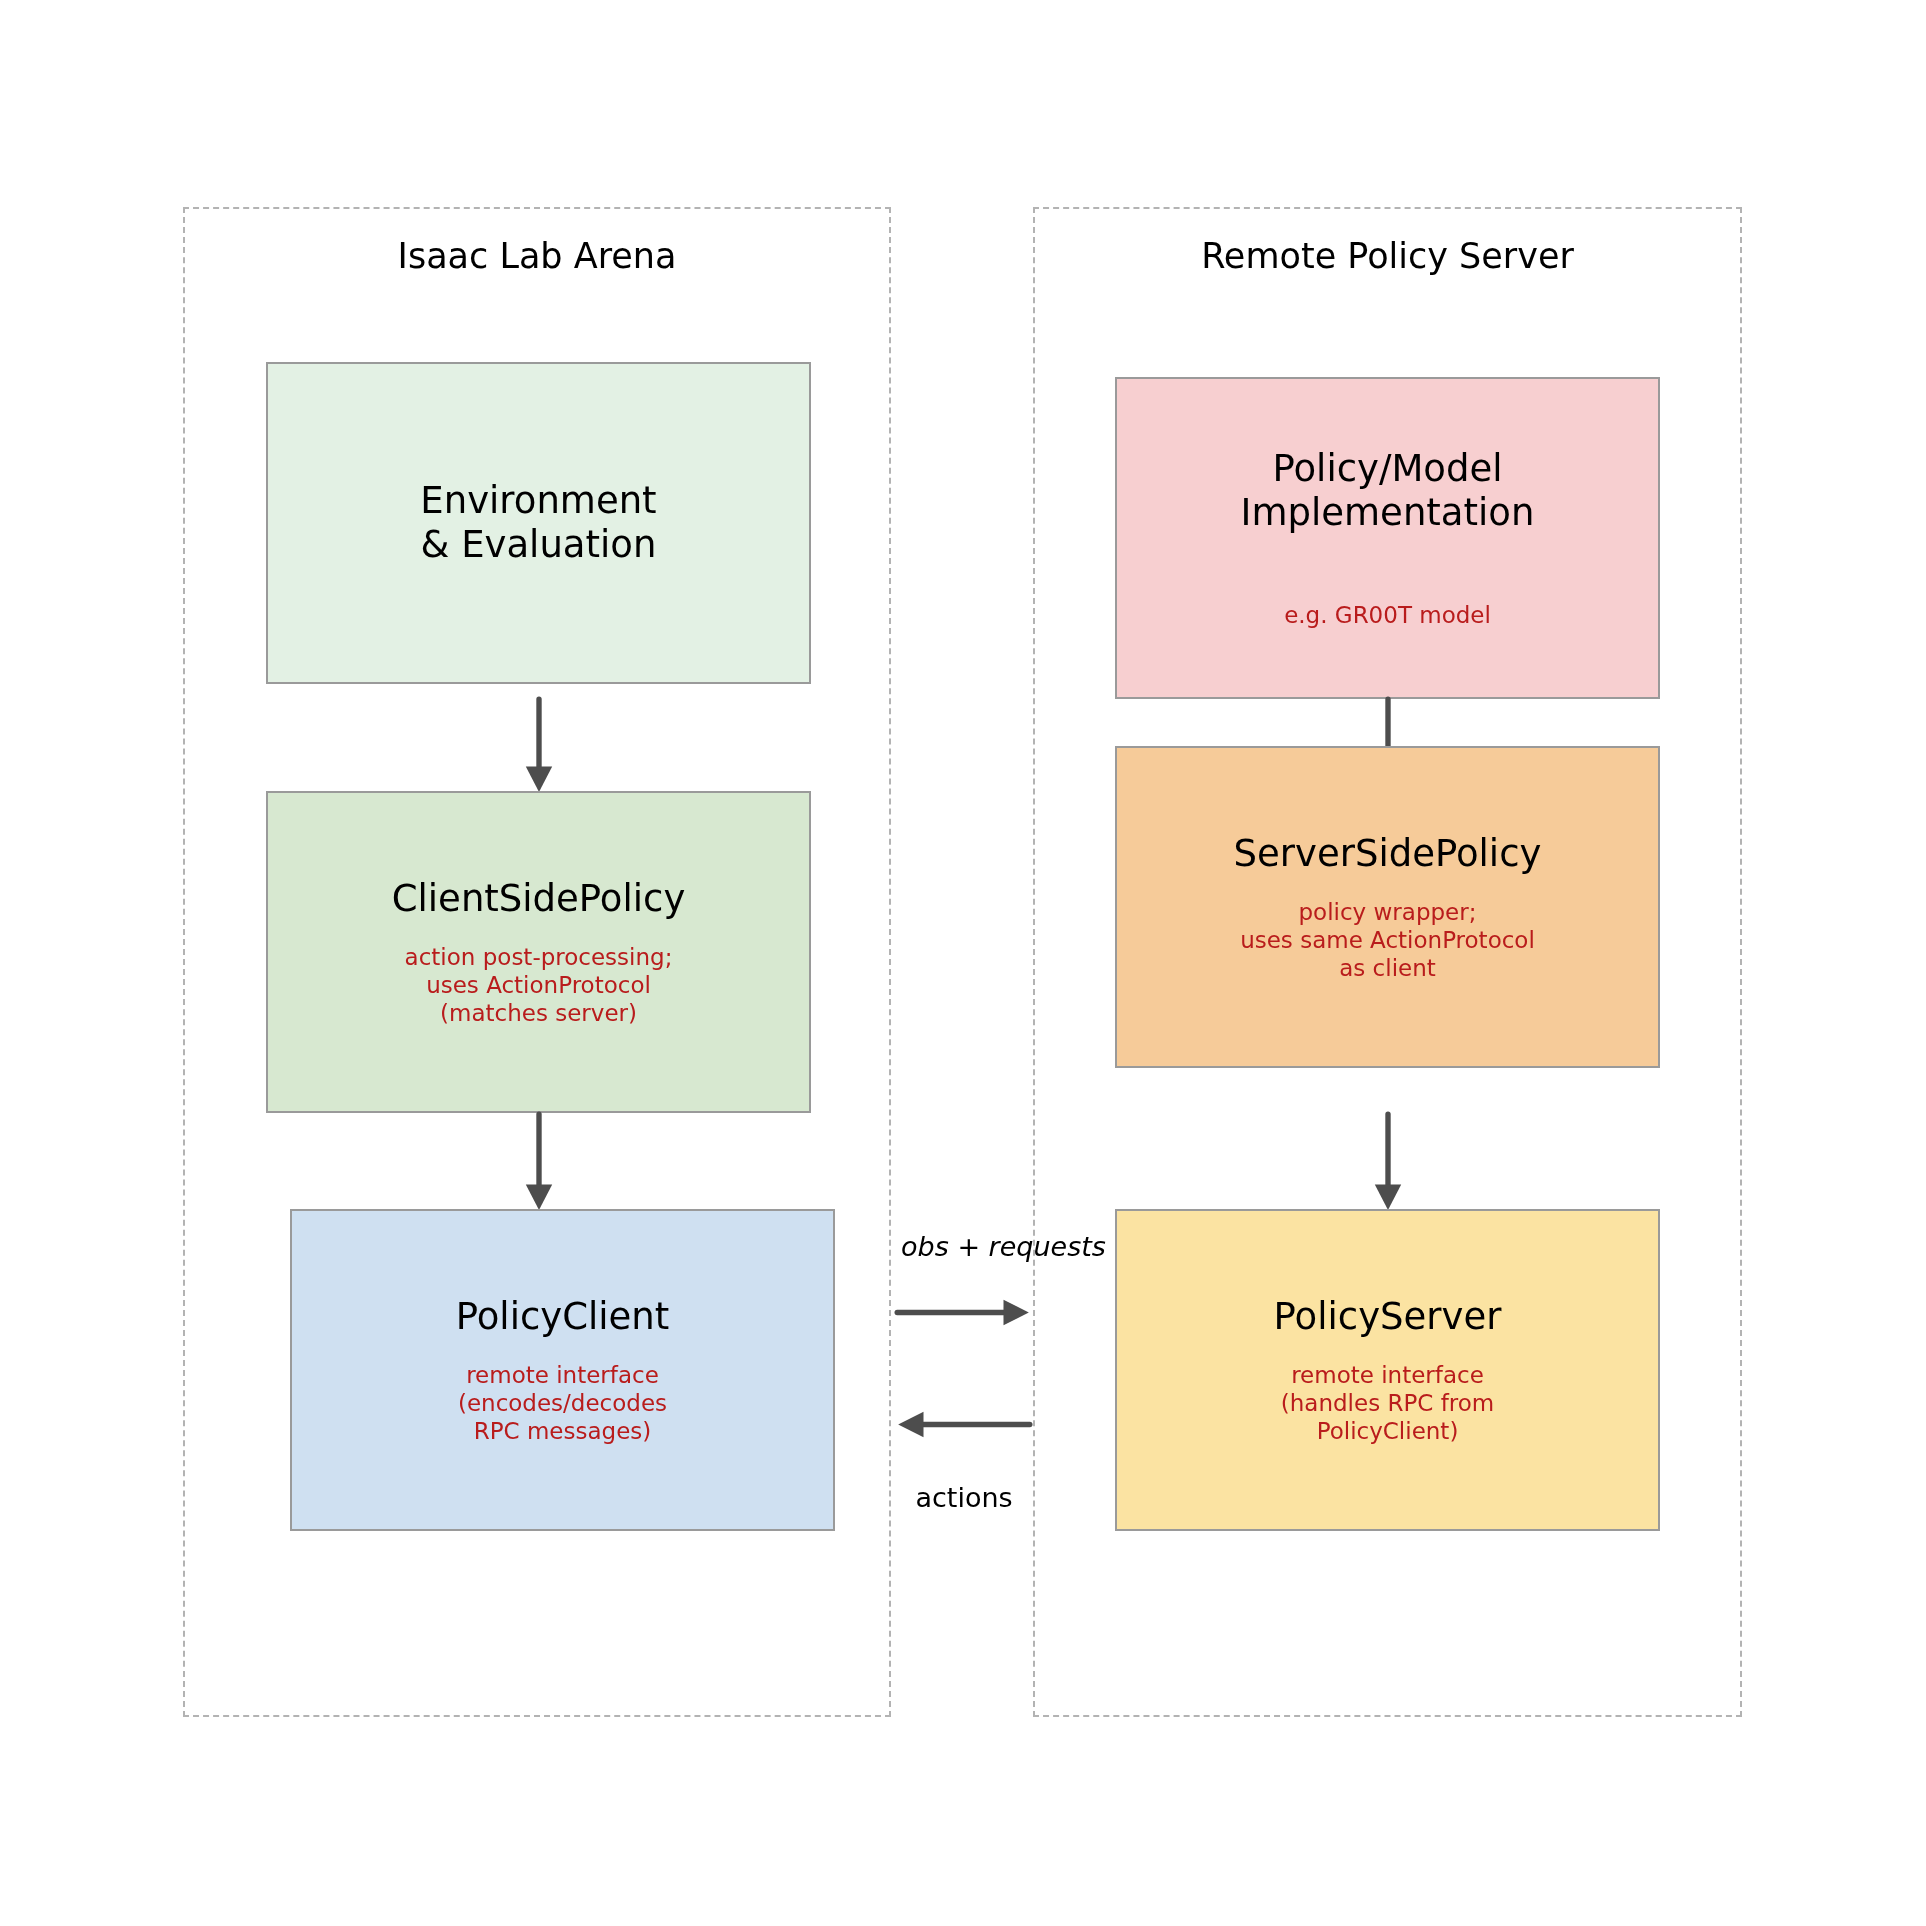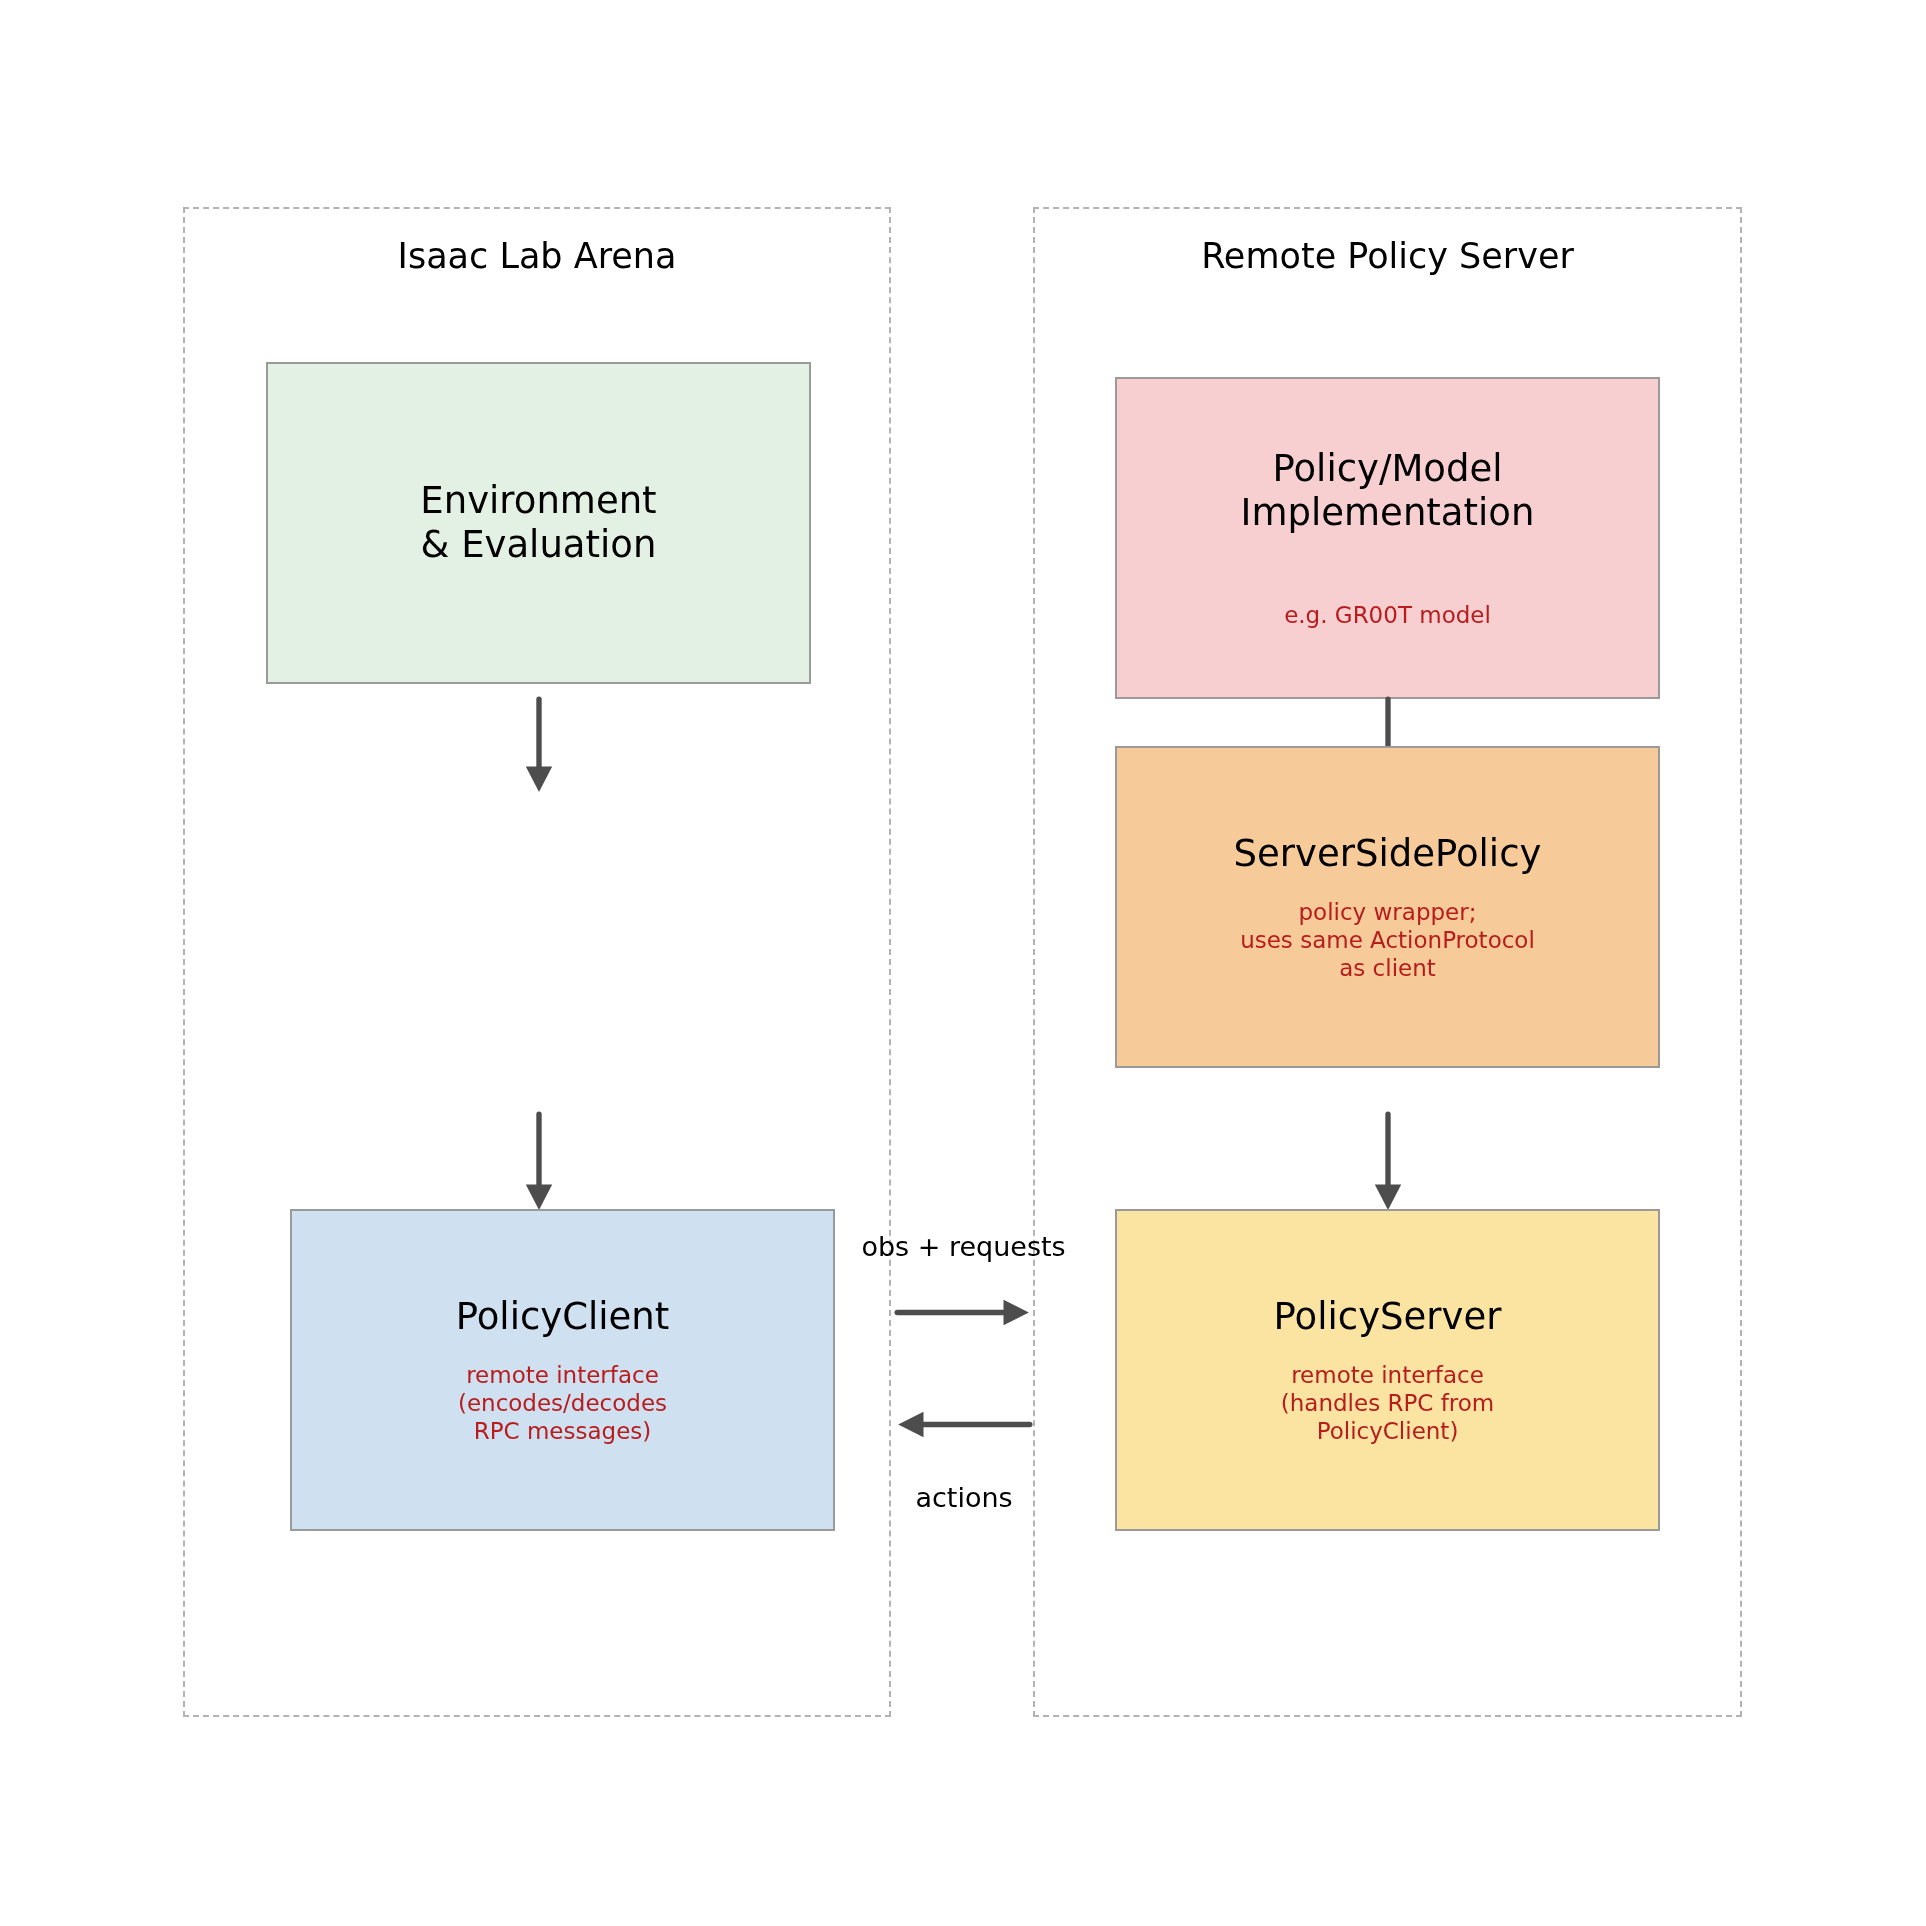--- a/index.html
+++ b/index.html
@@ -101,20 +101,26 @@
   <div class="node fill-mint" style="left:266px; top:362px; width:545px; height:322px;">
     <div class="node-title">Environment
 &amp; Evaluation</div>
   </div>
 
   <svg class="arrow-svg" style="left:517px; top:699px; width:44px; height:94px;" viewBox="0 0 90 192">
     <line x1="45" y1="0" x2="45" y2="150" stroke="#4d4d4d" stroke-width="11" stroke-linecap="round"></line>
     <polygon points="45,190 18,138 72,138" fill="#4d4d4d"></polygon>
   </svg>
 
+  <div class="node fill-green" style="left:266px; top:791px; width:545px; height:322px;">
+    <div class="node-title">ClientSidePolicy</div>
+    <div class="node-sub">action post-processing;
+uses ActionProtocol
+(matches server)</div>
+  </div>
 
   <svg class="arrow-svg" style="left:517px; top:1114px; width:44px; height:97px;" viewBox="0 0 90 198">
     <line x1="45" y1="0" x2="45" y2="156" stroke="#4d4d4d" stroke-width="11" stroke-linecap="round"></line>
     <polygon points="45,196 18,144 72,144" fill="#4d4d4d"></polygon>
   </svg>
 
   <div class="node fill-blue" style="left:266px; top:1209px; width:545px; height:322px;">
     <div class="node-title">PolicyClient</div>
     <div class="node-sub">remote interface
 (encodes/decodes
@@ -148,21 +154,21 @@
     <polygon points="45,196 18,144 72,144" fill="#4d4d4d"></polygon>
   </svg>
 
   <div class="node fill-yellow" style="left:1115px; top:1209px; width:545px; height:322px;">
     <div class="node-title">PolicyServer</div>
     <div class="node-sub">remote interface
 (handles RPC from
 PolicyClient)</div>
   </div>
 
-  <div class="edge-label" style="left:849px; top:1232px; width:229px;">obs + requests</div>
+  <div class="edge-label" style="left:889px; top:1232px; width:229px;font-style:italic;">obs + requests</div>
 
   <svg class="arrow-svg" style="left:897px; top:1293px; width:133px; height:39px;" viewBox="0 0 272 80">
     <line x1="0" y1="40" x2="228" y2="40" stroke="#4d4d4d" stroke-width="11" stroke-linecap="round"></line>
     <polygon points="270,40 218,14 218,66" fill="#4d4d4d"></polygon>
   </svg>
 
   <svg class="arrow-svg" style="left:897px; top:1405px; width:133px; height:39px;" viewBox="0 0 272 80">
     <line x1="272" y1="40" x2="44" y2="40" stroke="#4d4d4d" stroke-width="11" stroke-linecap="round"></line>
     <polygon points="2,40 54,14 54,66" fill="#4d4d4d"></polygon>
   </svg>

